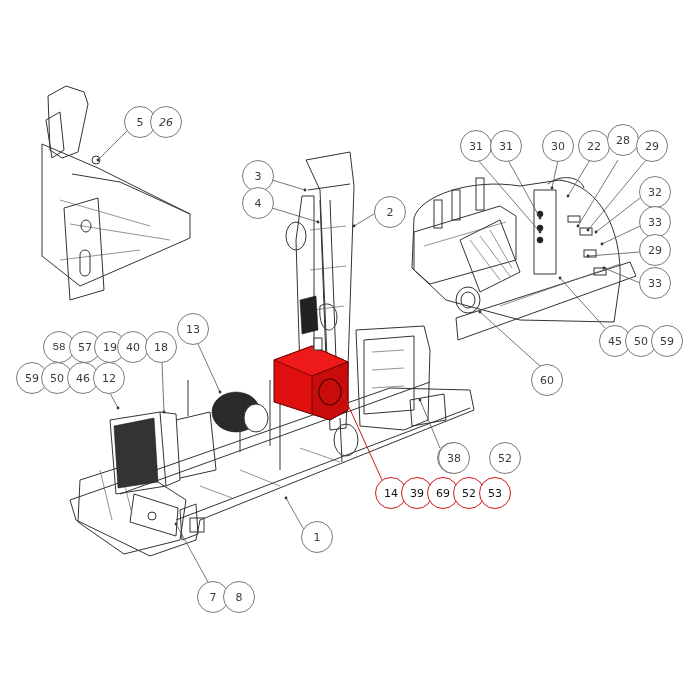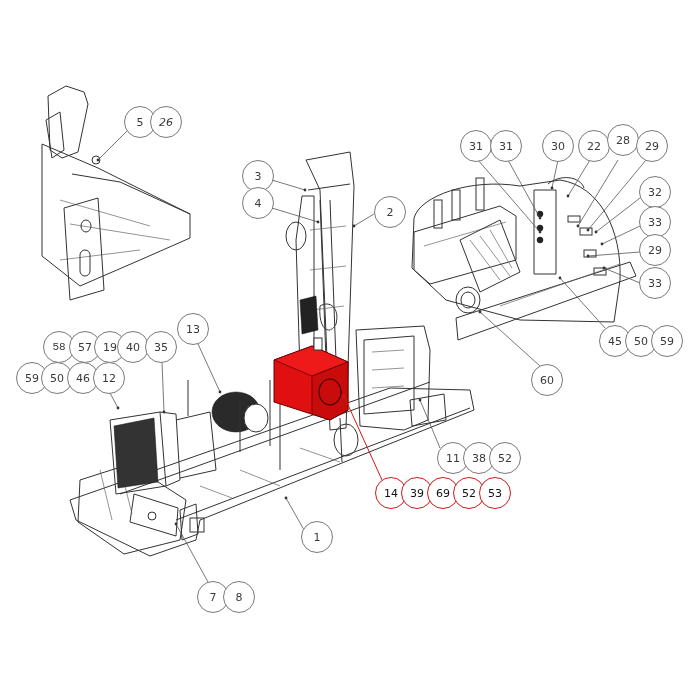--- a/index.html
+++ b/index.html
@@ -188,28 +188,28 @@
     <div class="bubble" style="left: 639px; top: 234px;">29</div>
     <div class="bubble" style="left: 639px; top: 267px;">33</div>
     <div class="bubble" style="left: 599px; top: 325px;">45</div>
     <div class="bubble" style="left: 625px; top: 325px;">50</div>
     <div class="bubble" style="left: 651px; top: 325px;">59</div>
     <div class="bubble" style="left: 531px; top: 364px;">60</div>
     <div class="bubble" style="left: 43px; top: 331px; font-family: Liberation Mono, monospace;">58</div>
     <div class="bubble" style="left: 69px; top: 331px;">57</div>
     <div class="bubble" style="left: 94px; top: 331px;">19</div>
     <div class="bubble" style="left: 117px; top: 331px;">40</div>
-    <div class="bubble" style="left: 145px; top: 331px;">35</div>
+    <div class="bubble" style="left: 145px; top: 331px;">18</div>
     <div class="bubble" style="left: 177px; top: 313px;">13</div>
     <div class="bubble" style="left: 16px; top: 362px;">59</div>
     <div class="bubble" style="left: 41px; top: 362px;">50</div>
     <div class="bubble" style="left: 67px; top: 362px;">46</div>
     <div class="bubble" style="left: 93px; top: 362px;">12</div>
     <div class="bubble" style="left: 437px; top: 442px;">11</div>
-    <div class="bubble" style="left: 463px; top: 442px;">38</div>
+    <div class="bubble" style="left: 438px; top: 442px;">38</div>
     <div class="bubble" style="left: 489px; top: 442px;">52</div>
     <div class="bubble hl" style="left: 375px; top: 477px;">14</div>
     <div class="bubble hl" style="left: 401px; top: 477px;">39</div>
     <div class="bubble hl" style="left: 427px; top: 477px;">69</div>
     <div class="bubble hl" style="left: 453px; top: 477px;">52</div>
     <div class="bubble hl" style="left: 479px; top: 477px;">53</div>
     <div class="bubble" style="left: 301px; top: 521px;">1</div>
     <div class="bubble" style="left: 197px; top: 581px;">7</div>
     <div class="bubble" style="left: 223px; top: 581px;">8</div>
   </div>

